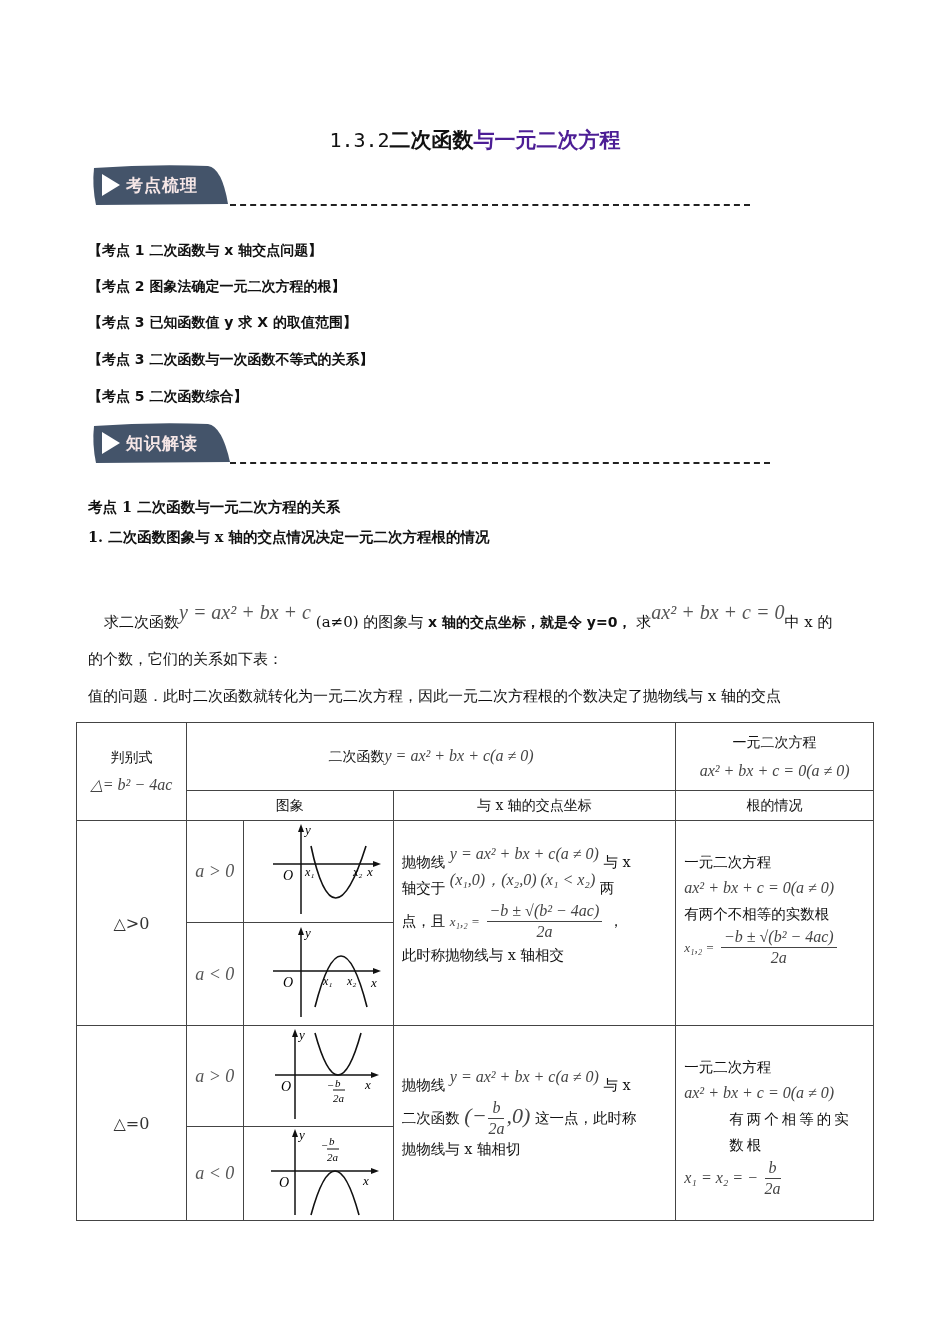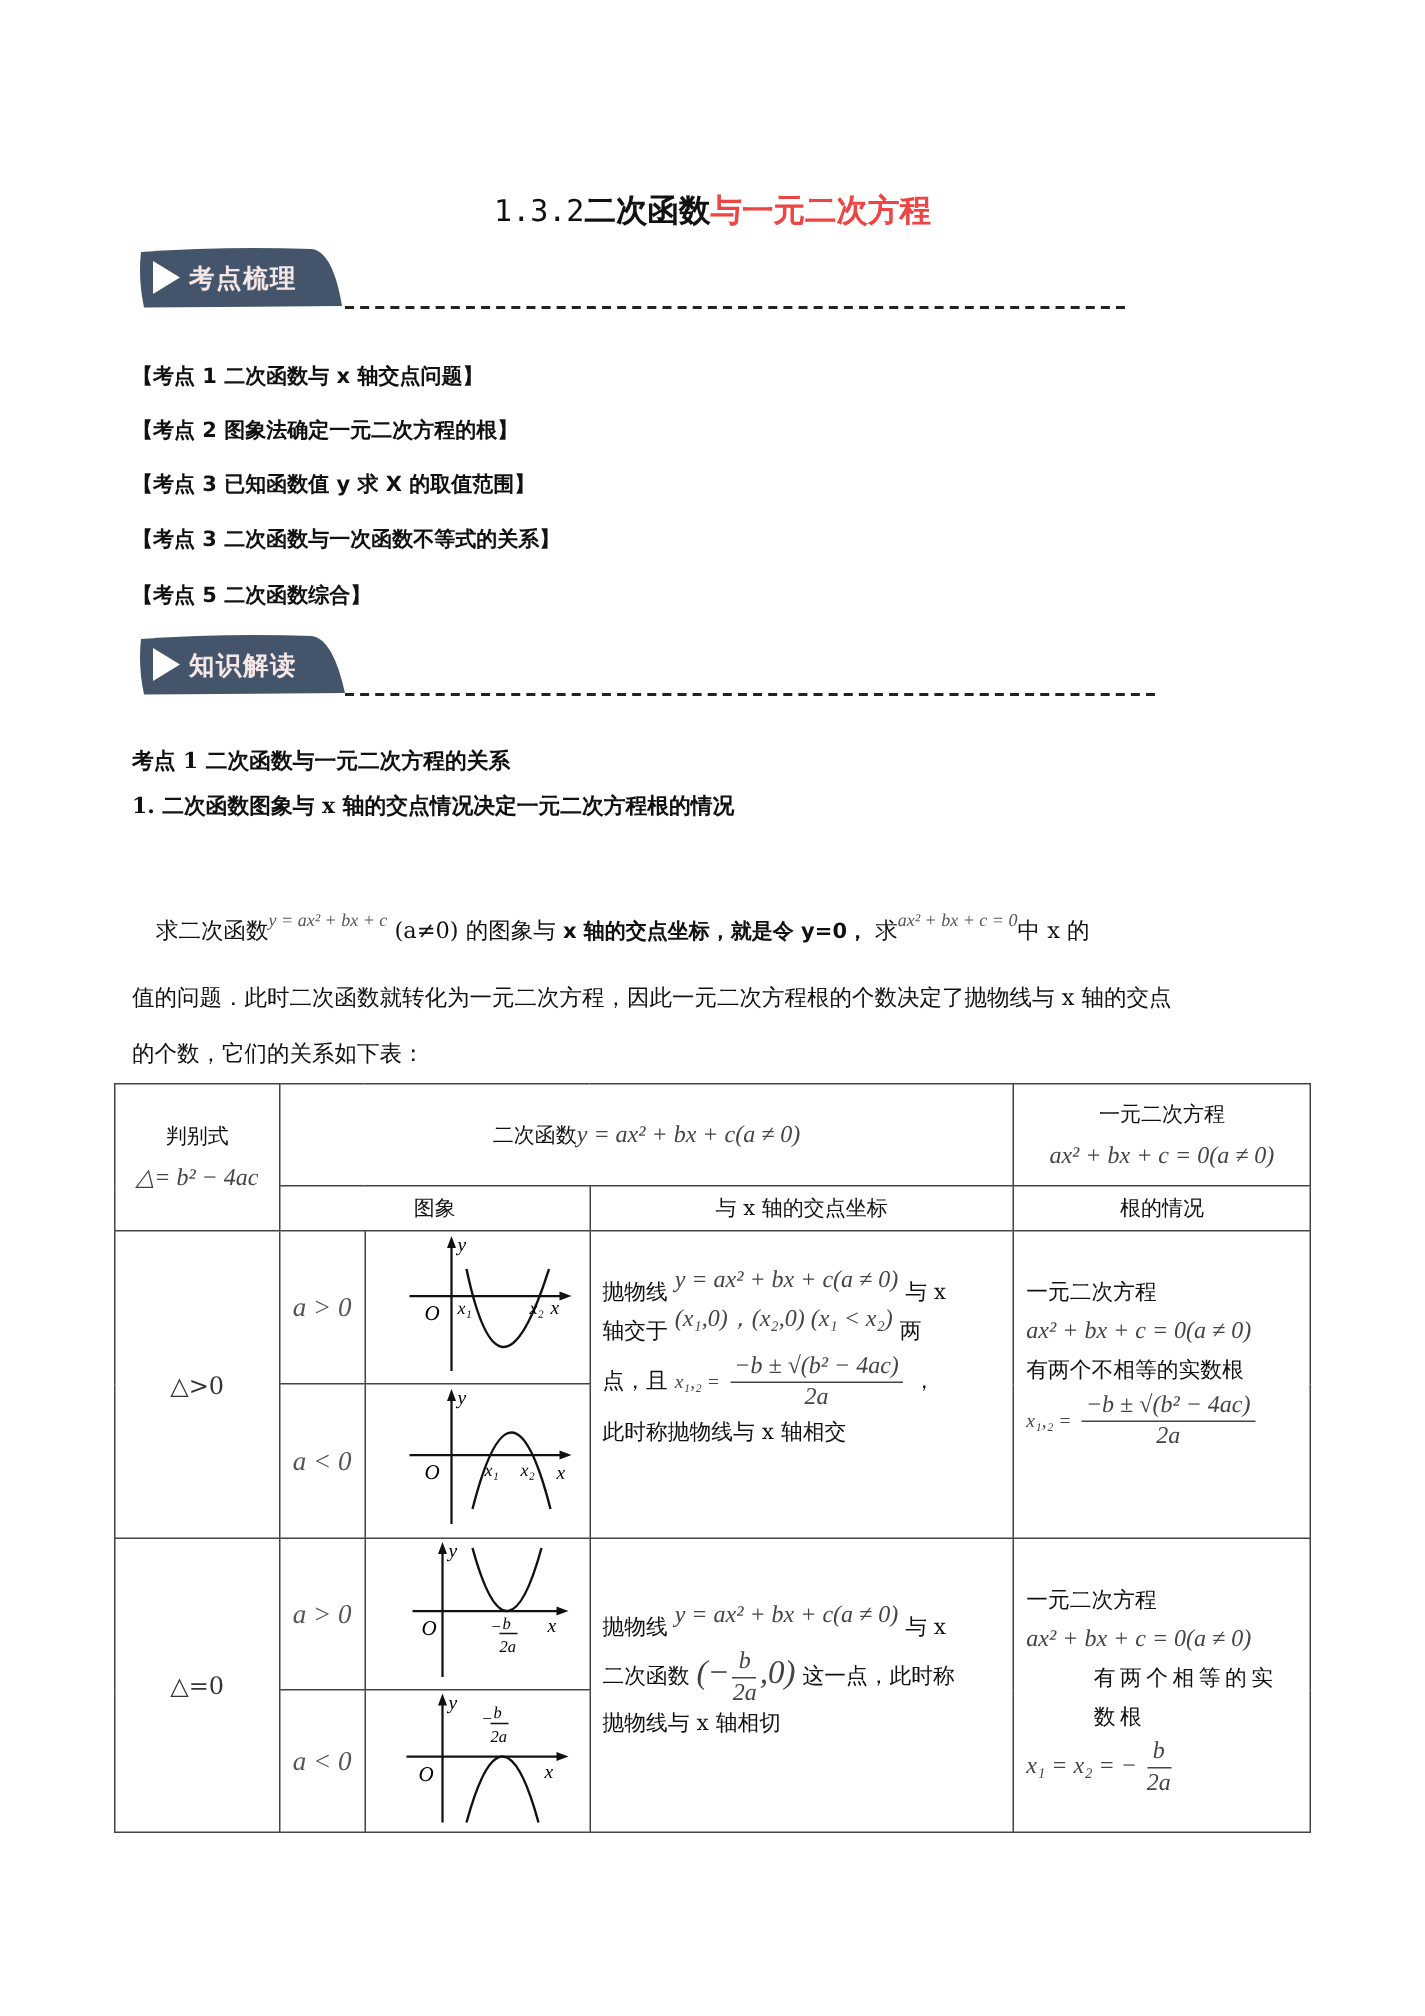--- a/index.html
+++ b/index.html
@@ -2,31 +2,31 @@
 <html><head>
 <meta charset="utf-8">
 <style>
   html, body { margin: 0; padding: 0; background: #ffffff; }
   body { width: 950px; height: 1344px; position: relative; overflow: hidden;
          font-family: "DejaVu Serif", "Liberation Serif", serif; color: #111; }
   .abs { position: absolute; }
   .title { left: 0; width: 950px; top: 126px; text-align: center; font-size: 21px; }
   .title .num { font-family: "DejaVu Sans Mono", "Liberation Mono", monospace; font-size: 20px; color:#111; }
   .title .b1 { font-family: "DejaVu Sans", sans-serif; font-weight: bold; color: #111; }
-  .title .b2 { font-family: Liberation Sans, sans-serif; font-weight: bold; color: #ef4444; text-align: right; }
+  .title .b2 { font-family: Liberation Sans, sans-serif; font-weight: bold; color: #4c1d95; text-align: right; }
 
   .banner { height: 44px; }
   .banner .tag { position: absolute; left: 0; top: 0; width: 140px; height: 42px; }
   .banner .tag-text { position: absolute; left: 36px; top: 10px; color: #f6e7e7; font-family: "DejaVu Sans", sans-serif; font-weight: bold; font-size: 17px; letter-spacing: 1px; }
   .banner .dash { position: absolute; left: 140px; bottom: 2px; height: 0; border-bottom: 2px dashed #222; }
 
   .kd { left: 88px; font-family: "DejaVu Sans", sans-serif; font-weight: bold; font-size: 14px; color:#111; }
   .sec { left: 88px; font-family: "DejaVu Serif", serif; font-weight: bold; font-size: 14.5px; }
   .para { left: 88px; width: 780px; font-size: 15px; line-height: 44px; }
-  .math { font-family: "Liberation Serif", "DejaVu Serif", serif; font-style: italic; color: #555; font-size: 12px; }
+  .math { font-family: "Liberation Serif", "DejaVu Serif", serif; font-style: italic; color: #555; font-size: 20px; }
   .up { position: relative; top: -8px; }
   .bold { font-weight: bold; font-family: "DejaVu Sans", sans-serif; font-size: 14px; }
 
   table.main { position: absolute; left: 76px; top: 722px; width: 798px; border-collapse: collapse; font-size: 14px; }
   table.main td { border: 1.5px solid #444; text-align: center; vertical-align: middle; padding: 0; }
   .cell-text { text-align: left !important; vertical-align: top !important; padding: 6px 8px !important; line-height: 26px; font-size: 14.5px; }
   .m { font-family: "Liberation Serif", serif; font-style: italic; color: #444; font-size: 16px; }
   .frac { display: inline-block; vertical-align: middle; text-align: center; margin: 0 2px; }
   .frac .n { display: block; border-bottom: 1px solid #444; padding: 0 3px; line-height: 20px; text-align: center; }
   .frac .d { display: block; line-height: 20px; }
@@ -68,22 +68,22 @@
 <div class="abs sec" style="top:498px;">考点 1  二次函数与一元二次方程的关系</div>
 <div class="abs sec" style="top:528px; font-weight:bold;">1. 二次函数图象与 x 轴的交点情况决定一元二次方程根的情况</div>
 
 <div class="abs para" style="top:598px;">
   <div style="text-indent:16px;">
     <span>求二次函数</span><span class="math up">y = ax² + bx + c</span>
     <span>(a≠0) 的图象与</span>
     <span class="bold">x 轴的交点坐标，就是令 y=0，</span>
     <span>求</span><span class="math up">ax² + bx + c = 0</span><span>中 x 的</span>
   </div>
+  <div style="line-height:30px;">的个数，它们的关系如下表：</div>
   <div>值的问题．此时二次函数就转化为一元二次方程，因此一元二次方程根的个数决定了抛物线与 x 轴的交点</div>
-  <div style="line-height:30px;">的个数，它们的关系如下表：</div>
 </div>
 
 <table class="main">
   <colgroup>
     <col style="width:110px">
       <col style="width:57px">
       <col style="width:150px">
       <col style="width:283px">
       <col style="width:198px">
   </colgroup>

